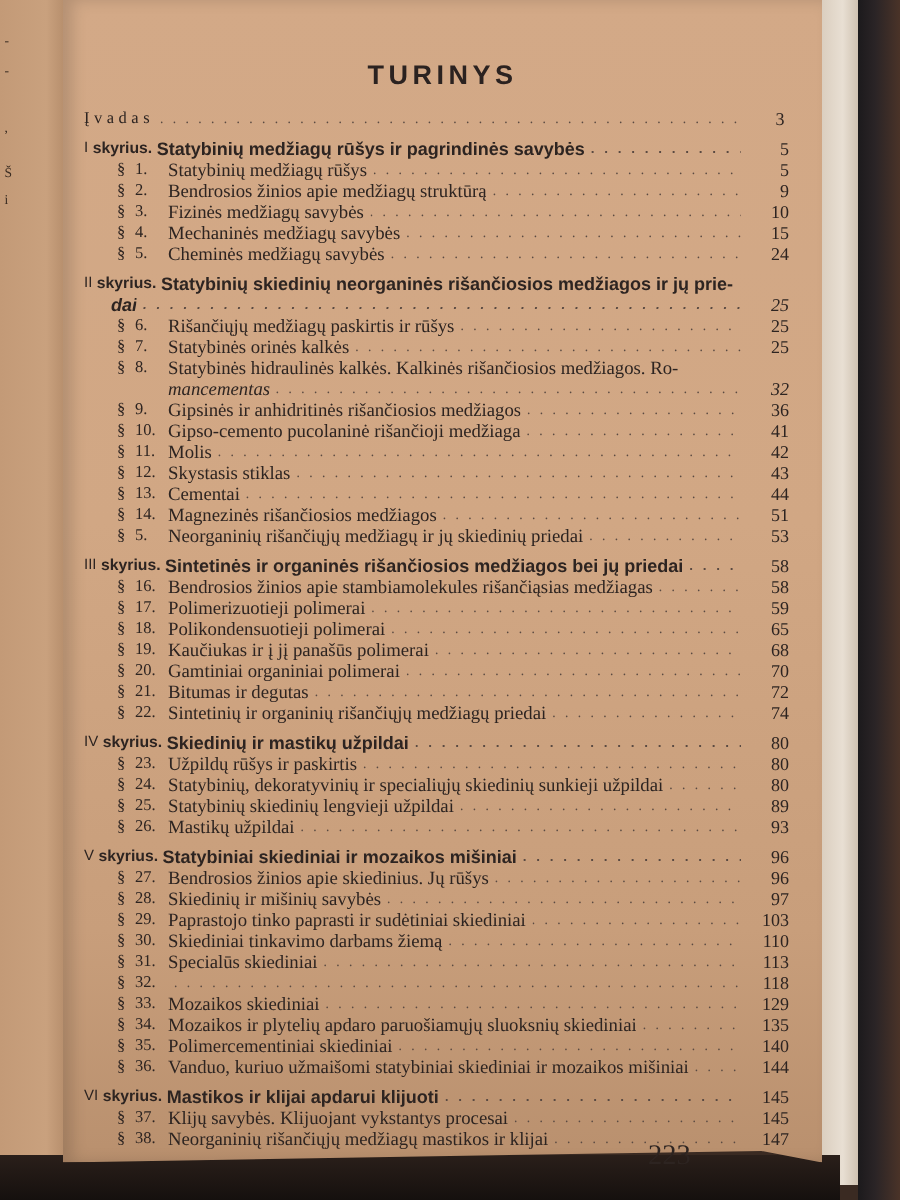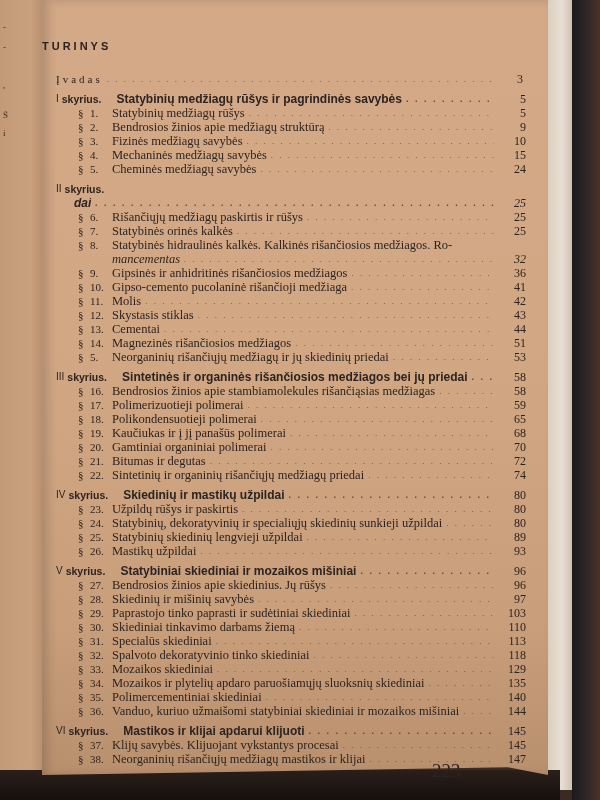--- a/index.html
+++ b/index.html
@@ -27,32 +27,32 @@
       position: absolute; left: 42px; top: 0; width: 506px; height: 775px;
       background: linear-gradient(180deg, #d3a987 0%, #d1a784 45%, #c89e7b 80%, #b9906e 100%);
       box-shadow: inset 6px 0 10px rgba(0,0,0,0.15);
       clip-path: polygon(0 0, 100% 0, 100% 100%, 92% 99%, 0 100%);
     }
     .bottom-shadow {
       position: absolute; left: 0; top: 770px; width: 560px; height: 30px;
       background: linear-gradient(180deg, #2a1f1a, #15100e);
     }
     .title {
-      position: absolute; left: 0; width: 506px; top: 40px; 
+      position: absolute; left: 0; width: 506px; top: 40px; text-align: center;
       font-family: "Liberation Sans", sans-serif; font-weight: bold;
-      font-size: 11px; letter-spacing: 3px; color: #2b2220;
+      font-size: 18px; letter-spacing: 3px; color: #2b2220;
     }
     .toc { position: absolute; left: 14px; top: 68px; width: 470px; color: #2d2421; }
     .row {
       display: flex; align-items: flex-end; font-size: 12.5px; line-height: 14px;
       white-space: nowrap;
     }
     .row.chapter { font-family: "Liberation Sans", sans-serif; font-weight: bold; font-size: 12px; margin-top: 6px; }
     .row.chapter .num { font-weight: normal; font-size: 10px; margin-right: 3px; }
-    .row.chapter .ch-word { font-size: 10.5px; margin-right: 15px; }
+    .row.chapter .ch-word { font-size: 10.5px; margin-right: 3px; }
     .row.section { padding-left: 22px; }
     .row.section .sec-sign { width: 12px; font-size: 11px; }
     .row.section .sec-num { width: 22px; font-size: 11px; }
     .row .txt { overflow: hidden; }
     .row .dots {
       flex: 1; overflow: hidden; margin: 0 4px; color: #5a4a42;
       letter-spacing: 2px; font-size: 9px;
     }
     .row .dots::before { content: ". . . . . . . . . . . . . . . . . . . . . . . . . . . . . . . . . . . . . . . . . . . . . . . . . . . . . . . . . . . . . . . . . . . . . . . . . . . . . . . . . . ."; }
     .row .pg { width: 28px; text-align: right; font-size: 12px; font-family: "Liberation Serif", serif; font-weight: normal; }
@@ -125,20 +125,21 @@
         <div class="row section">
           <span class="sec-sign">§</span>
           <span class="sec-num">5.</span>
           <span class="txt">Cheminės medžiagų savybės</span>
           <span class="dots"></span>
           <span class="pg">24</span>
         </div>
         <div class="row chapter">
           <span class="num">II</span>
           <span class="ch-word">skyrius.</span>
+          <span class="txt">Statybinių skiedinių neorganinės rišančiosios medžiagos ir jų prie-</span>
         </div>
         <div class="row cont chap">
           <span class="txt">dai</span>
           <span class="dots"></span>
           <span class="pg">25</span>
         </div>
         <div class="row section">
           <span class="sec-sign">§</span>
           <span class="sec-num">6.</span>
           <span class="txt">Rišančiųjų medžiagų paskirtis ir rūšys</span>
@@ -340,21 +341,20 @@
         <div class="row section">
           <span class="sec-sign">§</span>
           <span class="sec-num">31.</span>
           <span class="txt">Specialūs skiediniai</span>
           <span class="dots"></span>
           <span class="pg">113</span>
         </div>
         <div class="row section">
           <span class="sec-sign">§</span>
           <span class="sec-num">32.</span>
-          <span class="txt">Spalvoto dekoratyvinio tinko skiediniai</span>
           <span class="dots"></span>
           <span class="pg">118</span>
         </div>
         <div class="row section">
           <span class="sec-sign">§</span>
           <span class="sec-num">33.</span>
           <span class="txt">Mozaikos skiediniai</span>
           <span class="dots"></span>
           <span class="pg">129</span>
         </div>

